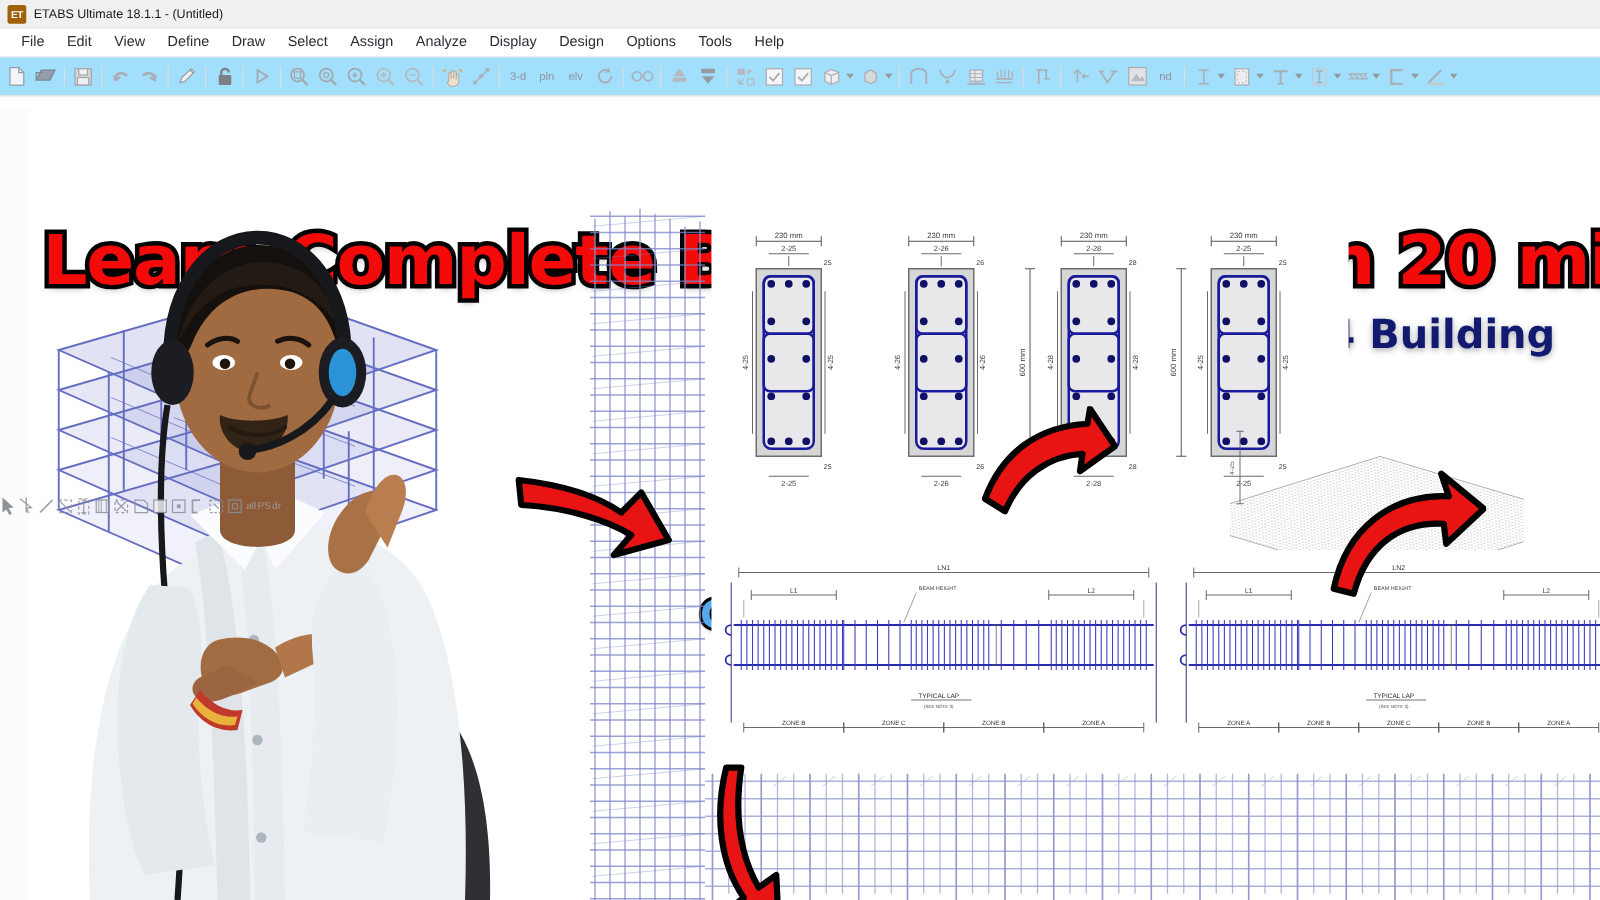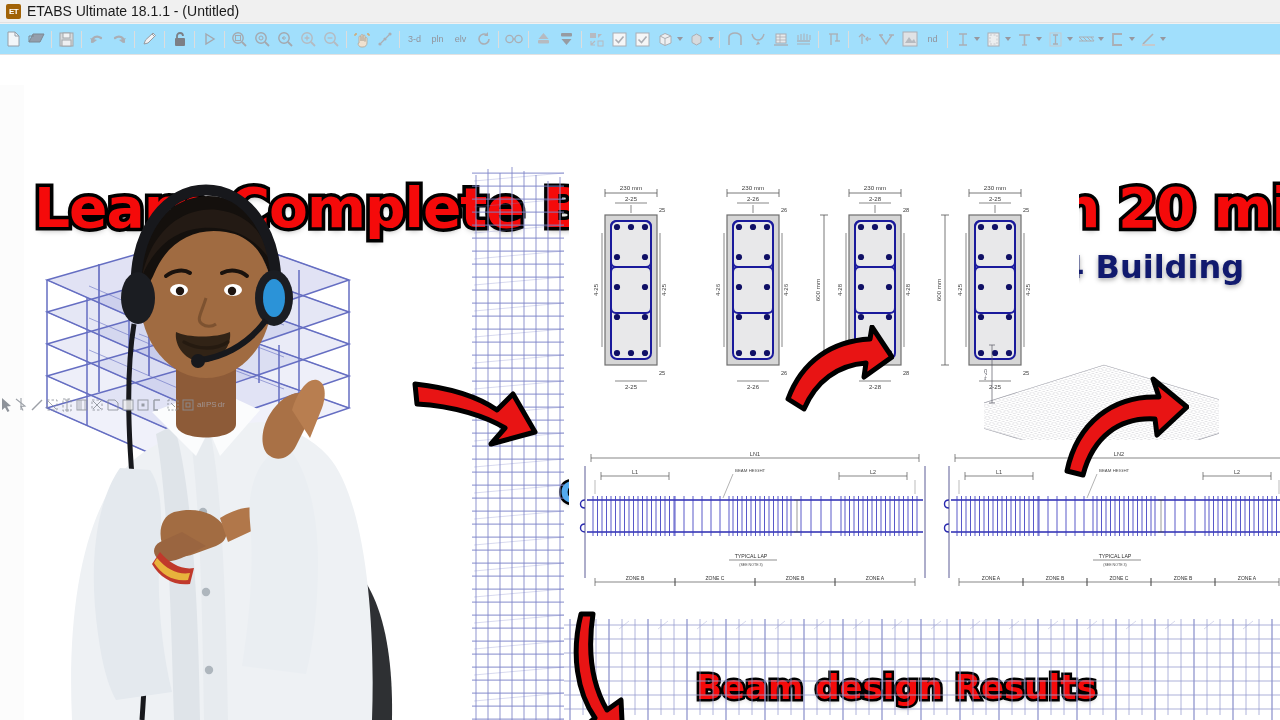--- a/index.html
+++ b/index.html
@@ -14,21 +14,21 @@
   
   .titlebar{
     height:22px;background:#f0f0f0;border-bottom:1px solid #e2e2e2;
     display:flex;align-items:center;gap:6px;padding:0 6px;position:relative;z-index:30;
   }
   .app-icon{
     width:15px;height:15px;background:#a16207;border-radius:2px;color:#fff;
     font-size:8px;font-weight:bold;display:flex;align-items:center;justify-content:center;
     letter-spacing:-0.5px;
   }
-  .title-text{font-size:14px;color:#1a1a1a;white-space:nowrap;}
+  .title-text{font-size:10px;color:#1a1a1a;white-space:nowrap;}
 
   
   .menubar{
     height:22px;background:#ffffff;display:flex;align-items:center;
     padding-left:8px;position:relative;z-index:30;
   }
   .menu-item{
     font-size:11.5px;color:#2b2b33;padding:2px 9px;white-space:nowrap;cursor:default;
   }
 
@@ -137,20 +137,35 @@
 </head>
 <body>
 
 <div id="app">
 
   <div class="titlebar">
     <div class="app-icon">ET</div>
     <div class="title-text">ETABS Ultimate 18.1.1 - (Untitled)</div>
   </div>
 
+  <div class="menubar">
+    <div class="menu-item">File</div>
+    <div class="menu-item">Edit</div>
+    <div class="menu-item">View</div>
+    <div class="menu-item">Define</div>
+    <div class="menu-item">Draw</div>
+    <div class="menu-item">Select</div>
+    <div class="menu-item">Assign</div>
+    <div class="menu-item">Analyze</div>
+    <div class="menu-item">Display</div>
+    <div class="menu-item">Design</div>
+    <div class="menu-item">Options</div>
+    <div class="menu-item">Tools</div>
+    <div class="menu-item">Help</div>
+  </div>
 
   <div class="toolbar">
     <div class="tb">
       <svg width="15" height="16" viewBox="0 0 15 16">
           <path d="M2 1h7l4 4v10H2z" fill="#eef3f8" stroke="#6e7a86" stroke-width="1"></path>
           <path d="M9 1v4h4" fill="none" stroke="#6e7a86" stroke-width="1"></path>
         </svg>
     </div>
     <div class="tb">
       <svg width="17" height="16" viewBox="0 0 17 16">
@@ -1144,16 +1159,15 @@
       <path d="M8 96c10-48 46-76 92-74l-6-18 34 28-30 28-2-16c-36-2-62 18-72 56z" fill="#e81414" stroke="#000" stroke-width="5" stroke-linejoin="round"></path>
     </svg>
     <svg class="arrow" id="arrow-to-beam" viewBox="0 0 95 135">
       <path d="M24 4c-6 40 0 72 14 96l14-10 2 42-40-14 12-10C8 82 2 44 12 4z" fill="#e81414" stroke="#000" stroke-width="5" stroke-linejoin="round"></path>
     </svg>
 
     <div class="hl hl-red" id="main-title">Learn Complete Building design in 20 minutes</div>
     <div class="hl hl-navy" id="badge-g4">G+4 Building</div>
     <div class="hl hl-blue" id="lbl-column">Column design Results</div>
     <div class="hl hl-red-sm" id="lbl-slab">Slab design</div>
-    <div class="hl hl-red-sm" id="lbl-beam">Beam design Results</div>
 
   </div>
 </div>
 
 </body></html>

